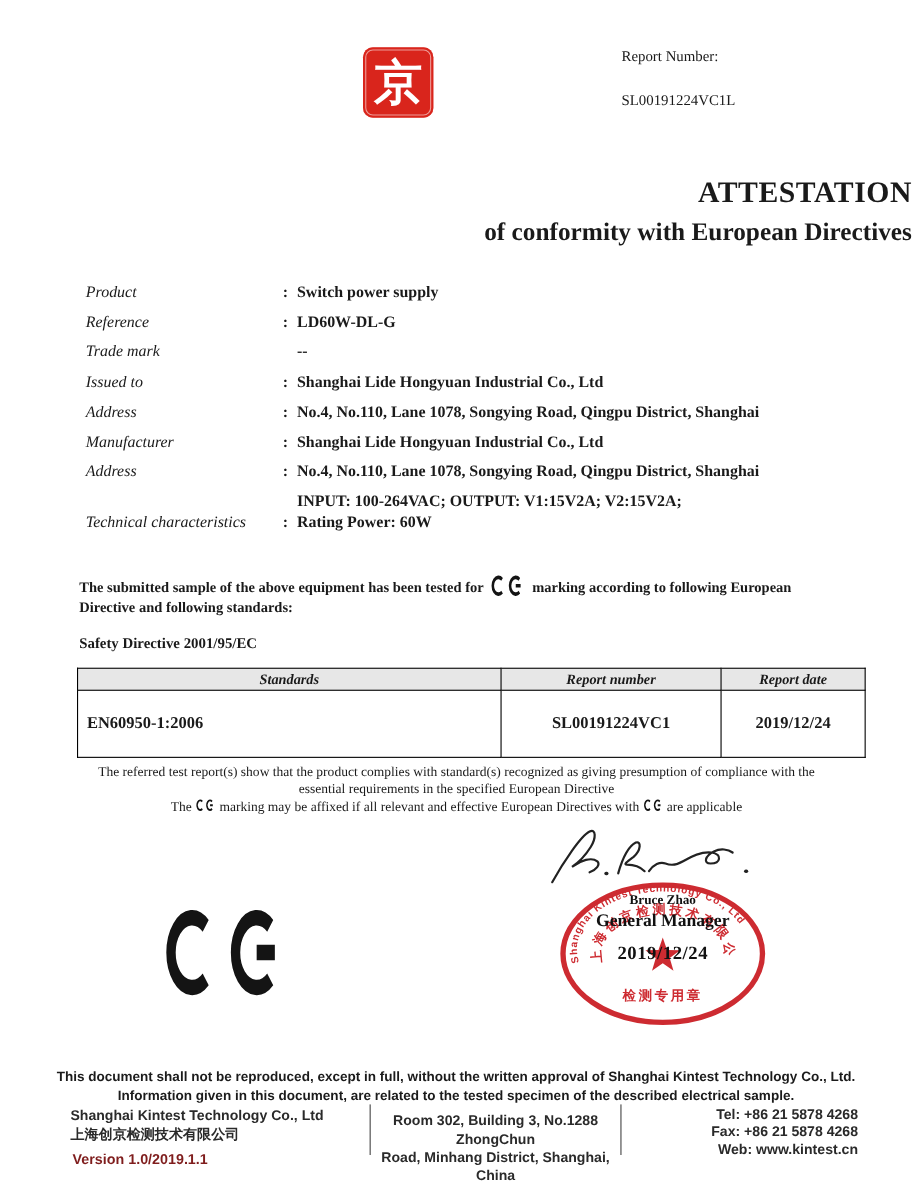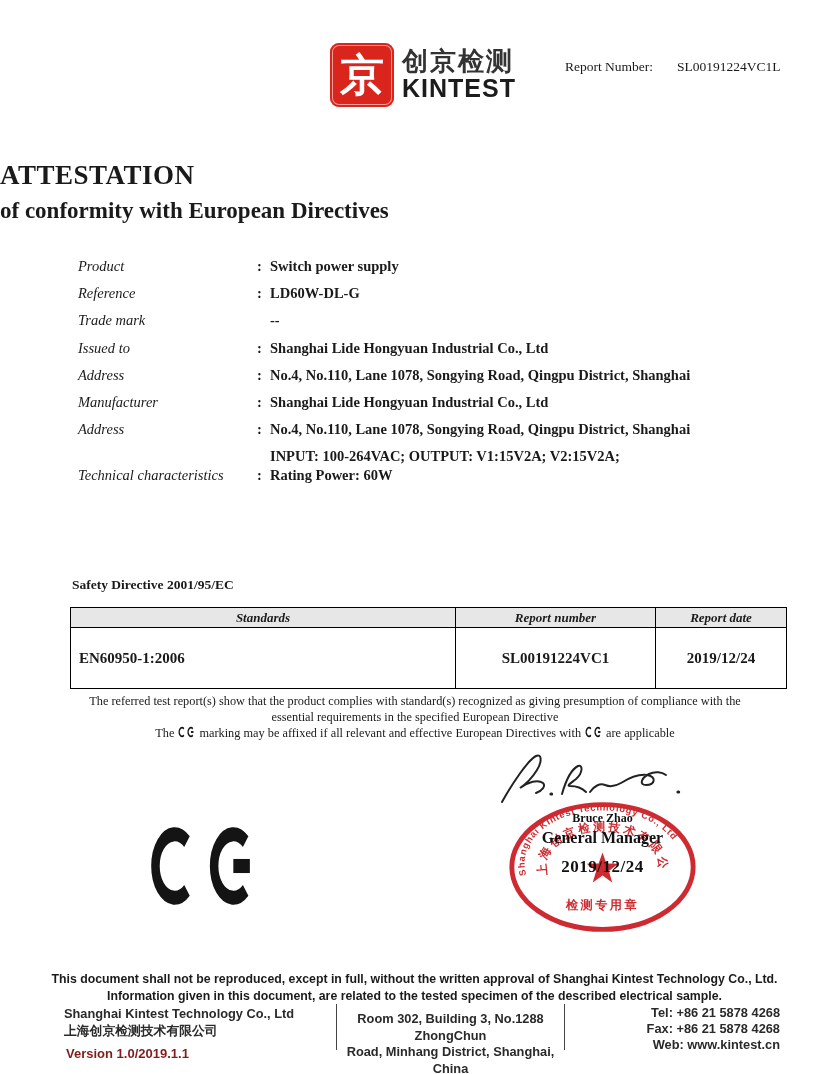--- a/index.html
+++ b/index.html
@@ -13,23 +13,23 @@
   .seal {
     width:64px; height:64px; background:#d9251c; border-radius:9px;
     display:flex; align-items:center; justify-content:center;
     color:#fff; font-size:44px; font-weight:bold; margin-top:3px;
     font-family:"Liberation Sans", sans-serif;
     box-shadow: inset 0 0 0 2px #d9251c, inset 0 0 0 3px rgba(255,255,255,.55);
   }
   .logo-text { display:flex; flex-direction:column; justify-content:center; }
   .logo-cn { font-family:"Liberation Sans", sans-serif; font-weight:bold; font-size:26px; color:#333; letter-spacing:2px; line-height:28px; }
   .logo-brand { font-family:"Liberation Sans", sans-serif; font-weight:bold; font-size:25px; color:#1c1c1c; letter-spacing:1px; line-height:26px; }
-  .report-number { position:absolute; left:565px; top:59px; font-size:13.5px; display:flex; gap:24px; }
-  
-  .title { position:absolute; left:0; top:160px; width:100%; text-align:left; font-weight:bold; }
+  .report-number { position:absolute; left:565px; top:43px; font-size:13.5px; display:flex; gap:24px;flex-direction:column; }
+  
+  .title { position:absolute; left:0; top:160px; width:100%; text-align:right; font-weight:bold; }
   .title-line1 { font-size:27px; letter-spacing:0.5px; }
   .title-line2 { font-size:23px; margin-top:7px; }
   
   .fields { position:absolute; left:78px; top:257px; width:700px; }
   .field-row { display:flex; align-items:flex-end; margin-bottom:8.2px; line-height:19px; font-size:14.5px; }
   .field-label { width:179px; font-style:italic; flex:none; }
   .field-colon { width:13px; flex:none; font-weight:bold; }
   .field-value { font-weight:bold; }
   
   .statement { position:absolute; left:72px; top:522px; width:688px; font-weight:bold; font-size:13.2px; line-height:17.5px; }
@@ -78,24 +78,20 @@
     </g>
   </defs>
 </svg>
 
 <div class="page">
 
   <div class="logo-block">
     <div class="seal">
       <span>京</span>
     </div>
-    <div class="logo-text">
-      <span class="logo-cn">创京检测</span>
-      <span class="logo-brand">KINTEST</span>
-    </div>
   </div>
   <div class="report-number">
     <span>Report Number:</span>
     <span>SL00191224VC1L</span>
   </div>
 
   <div class="title">
     <div class="title-line1">ATTESTATION</div>
     <div class="title-line2">of conformity with European Directives</div>
   </div>
@@ -139,20 +135,25 @@
     <div class="field-row">
       <span class="field-label">Technical characteristics</span>
       <span class="field-colon">:</span>
       <span class="field-value">
         <span>INPUT: 100-264VAC; OUTPUT: V1:15V2A; V2:15V2A;</span><br>
         <span>Rating Power: 60W</span>
       </span>
     </div>
   </div>
 
+  <div class="statement">
+    <span>The submitted sample of the above equipment has been tested for</span><svg class="ce-inline" viewBox="0 0 210 100" preserveAspectRatio="none" width="30" height="21">
+        <use href="#ce-mark"></use>
+      </svg><span>marking according to following European Directive and following standards:</span>
+  </div>
 
   <div class="directive-heading">Safety Directive 2001/95/EC</div>
 
   <table class="std-table">
     <colgroup>
         <col style="width:385px">
         <col style="width:200px">
         <col style="width:131px">
       </colgroup>
     <thead>

